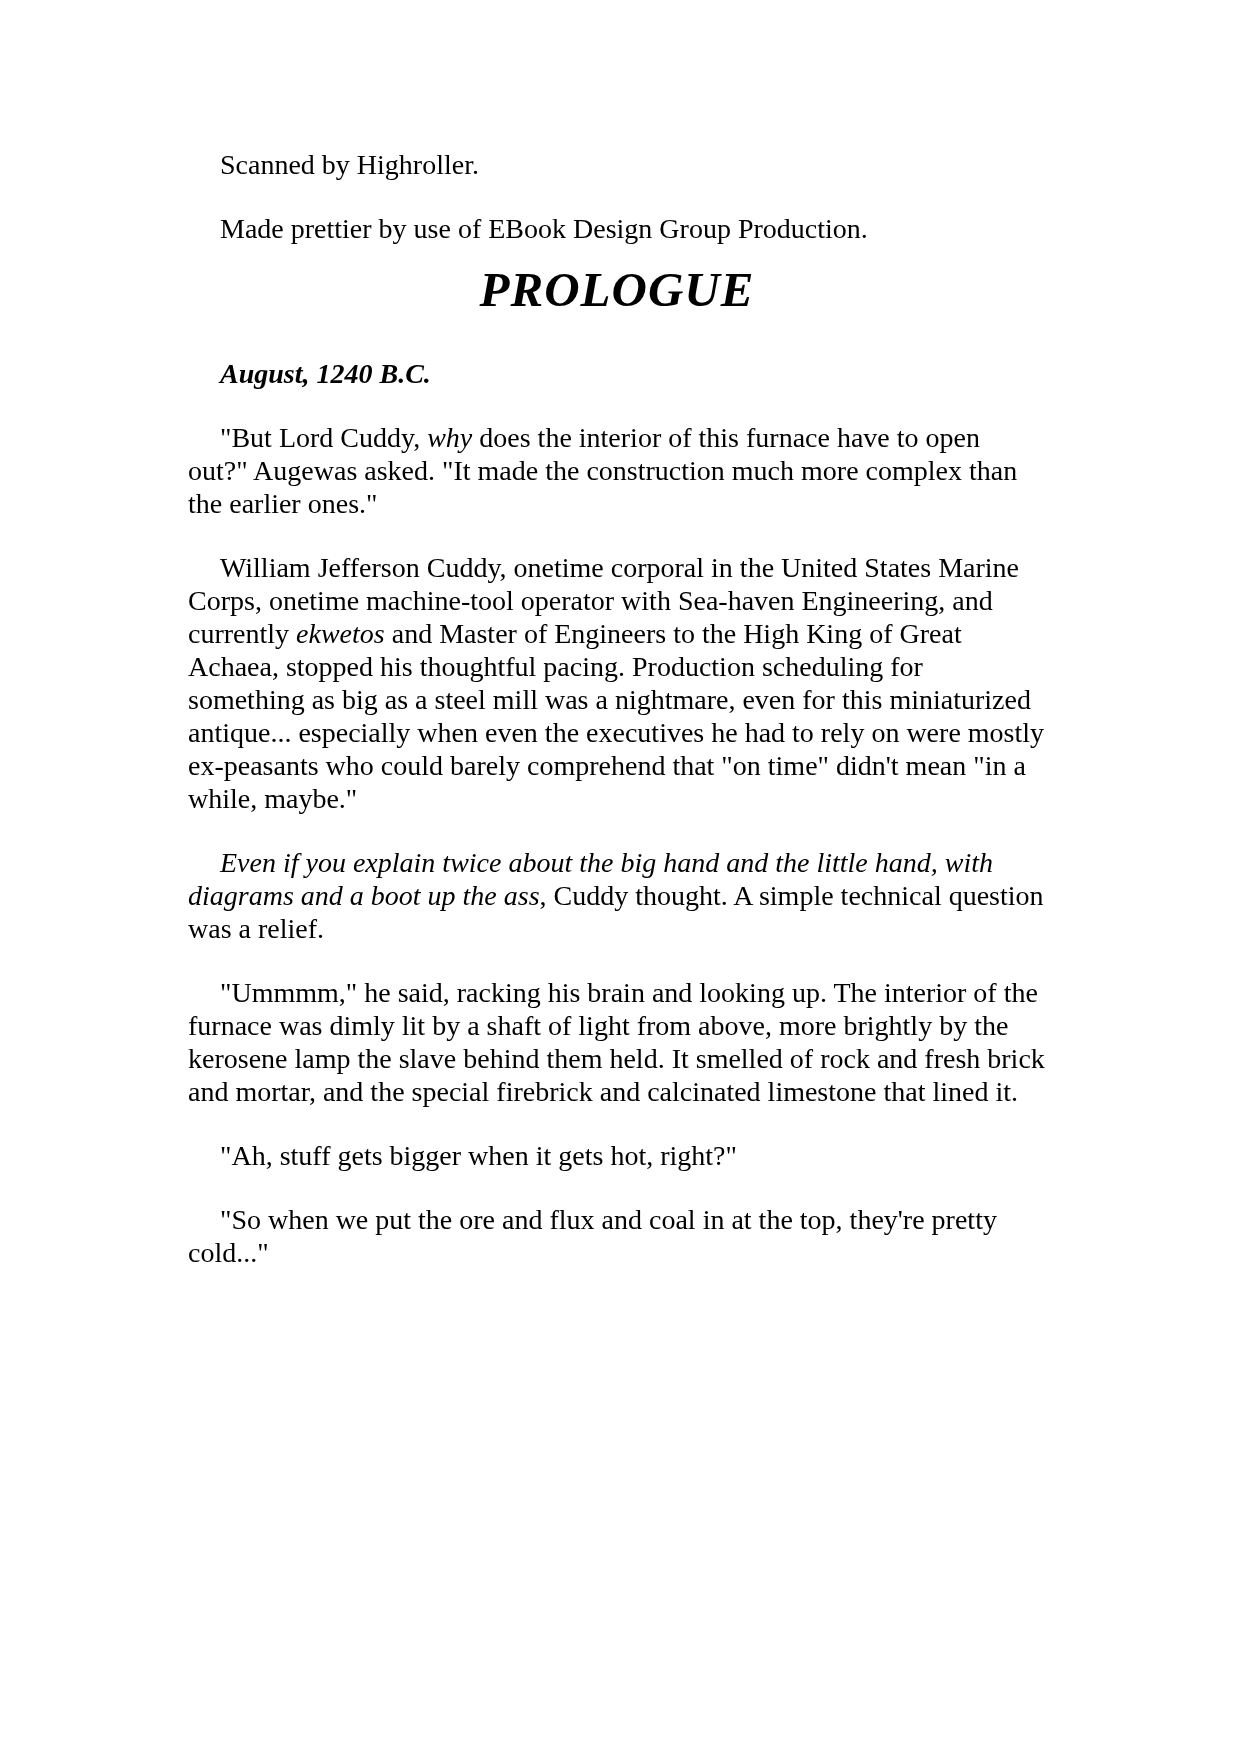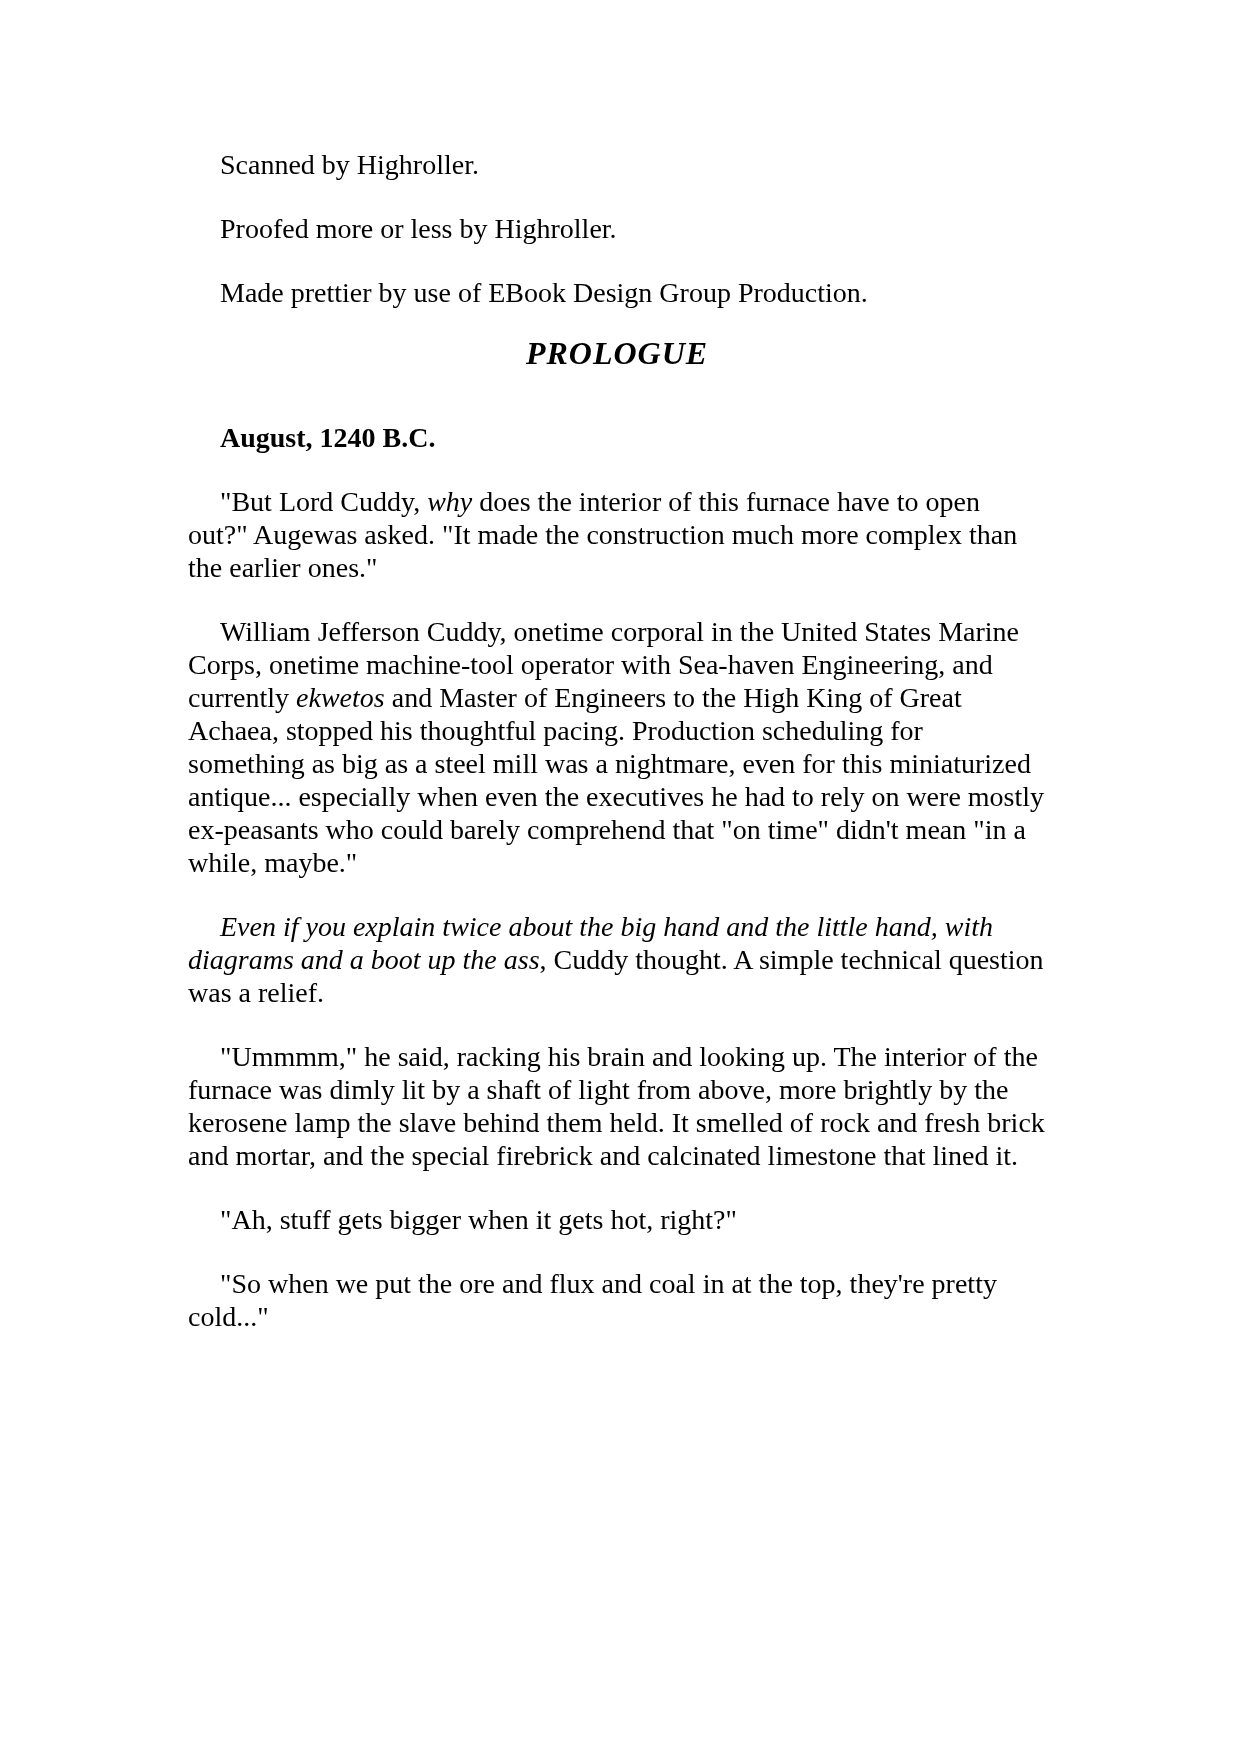--- a/index.html
+++ b/index.html
@@ -26,40 +26,40 @@
   }
   p.credit, p.body-para, p.dateline {
     font-size: 28px;
     line-height: 33px;
     margin: 0 0 31px 0;
     text-indent: 32px;
     text-align: left;
   }
   p.dateline {
     font-weight: bold;
+    font-style: italic;
   }
   h1.chapter-heading {
-    font-size: 32px;
+    font-size: 49px;
     line-height: 55px;
     font-weight: bold;
     font-style: italic;
     text-align: center;
     margin: -14px 0 40px 0;
     letter-spacing: 1px;
   }
   p.body-para em { font-style: italic; }
 </style>
 </head>
 <body>
 
 <div class="page">
   <div class="content">
 
     <p class="credit">Scanned by Highroller.</p>
-    <p class="credit">Proofed more or less by Highroller.</p>
     <p class="credit">Made prettier by use of EBook Design Group Production.</p>
 
     <h1 class="chapter-heading">PROLOGUE</h1>
 
     <p class="dateline">August, 1240 B.C.</p>
 
     <div>
         <p class="body-para">"But Lord Cuddy, <em>why</em> does the interior of this furnace have to open out?" Augewas asked. "It made the construction much more complex than the earlier ones."</p>
         <p class="body-para">William Jefferson Cuddy, onetime corporal in the United States Marine Corps, onetime machine-tool operator with Sea-haven Engineering, and currently <em>ekwetos</em> and Master of Engineers to the High King of Great Achaea, stopped his thoughtful pacing. Production scheduling for something as big as a steel mill was a nightmare, even for this miniaturized antique... especially when even the executives he had to rely on were mostly ex-peasants who could barely comprehend that "on time" didn't mean "in a while, maybe."</p>
         <p class="body-para"><em>Even if you explain twice about the big hand and the little hand, with diagrams and a boot up the ass</em>, Cuddy thought. A simple technical question was a relief.</p>

